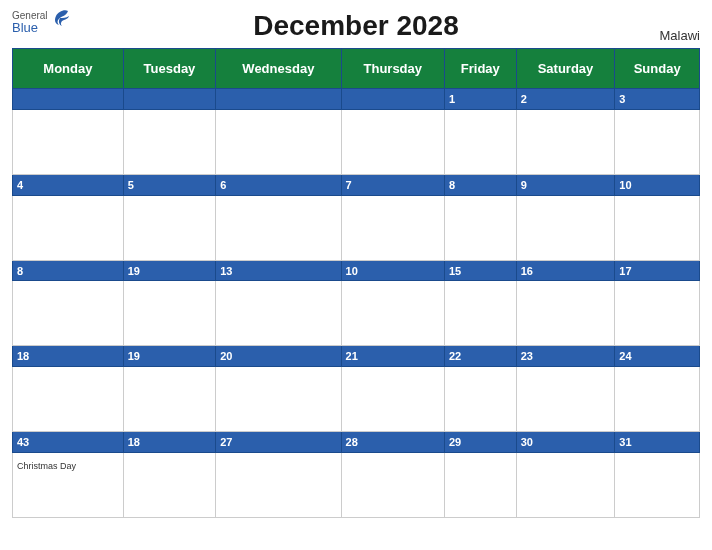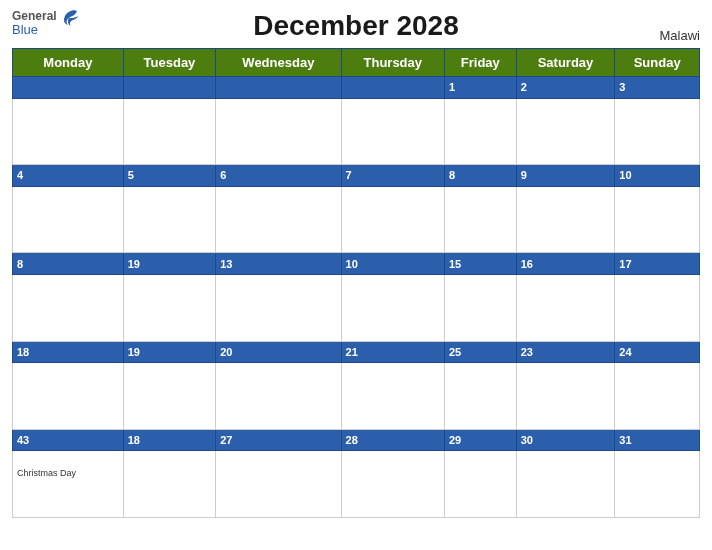--- a/index.html
+++ b/index.html
@@ -35,26 +35,26 @@
       top: 18px;
       font-size: 13px;
       color: #333;
     }
     .calendar-table {
       width: 100%;
       border-collapse: collapse;
       height: 470px;
     }
     .day-header {
-      background-color: #4d7c0f;
+      background-color: #15803d;
       color: #fff;
       text-align: center;
       font-size: 13px;
       font-weight: bold;
-      padding: 6px 2px;
+      padding: 12px 2px;
       border: 1px solid #1a4a8c;
     }
     .day-event {
       font-size: 9px;
       color: #333;
       margin-top: 2px;
     }
     
     .date-row {
       height: 20px;
@@ -64,34 +64,34 @@
       color: #fff;
       font-size: 11px;
       font-weight: bold;
       vertical-align: middle;
       padding: 2px 4px;
       border: 1px solid #1a4a8c;
     }
     .content-row td {
       background-color: #fff;
       vertical-align: top;
-      padding: 11px 4px;
+      padding: 2px 4px;
       border: 1px solid #ccc;
       height: 62px;
     }
     .logo-wrapper {
       position: absolute;
       left: 0;
       top: 0;
       width: 70px;
     }
     .logo-text-general {
-      font-size: 12px;
+      font-size: 10px;
       color: #555;
-      font-weight: bold;
+      font-weight: normal;
     }
     .logo-text-blue {
       font-size: 13px;
       color: #2b5fac;
       font-weight: normal;
     }
   </style>
 </head>
 <body>
 
@@ -183,21 +183,21 @@
           <td></td>
           <td></td>
           <td></td>
           <td></td>
         </tr>
         <tr class="date-row">
           <td>18</td>
           <td>19</td>
           <td>20</td>
           <td>21</td>
-          <td>25</td>
+          <td>22</td>
           <td>23</td>
           <td>24</td>
         </tr>
         <tr class="content-row">
           <td></td>
           <td></td>
           <td></td>
           <td></td>
           <td></td>
           <td></td>

